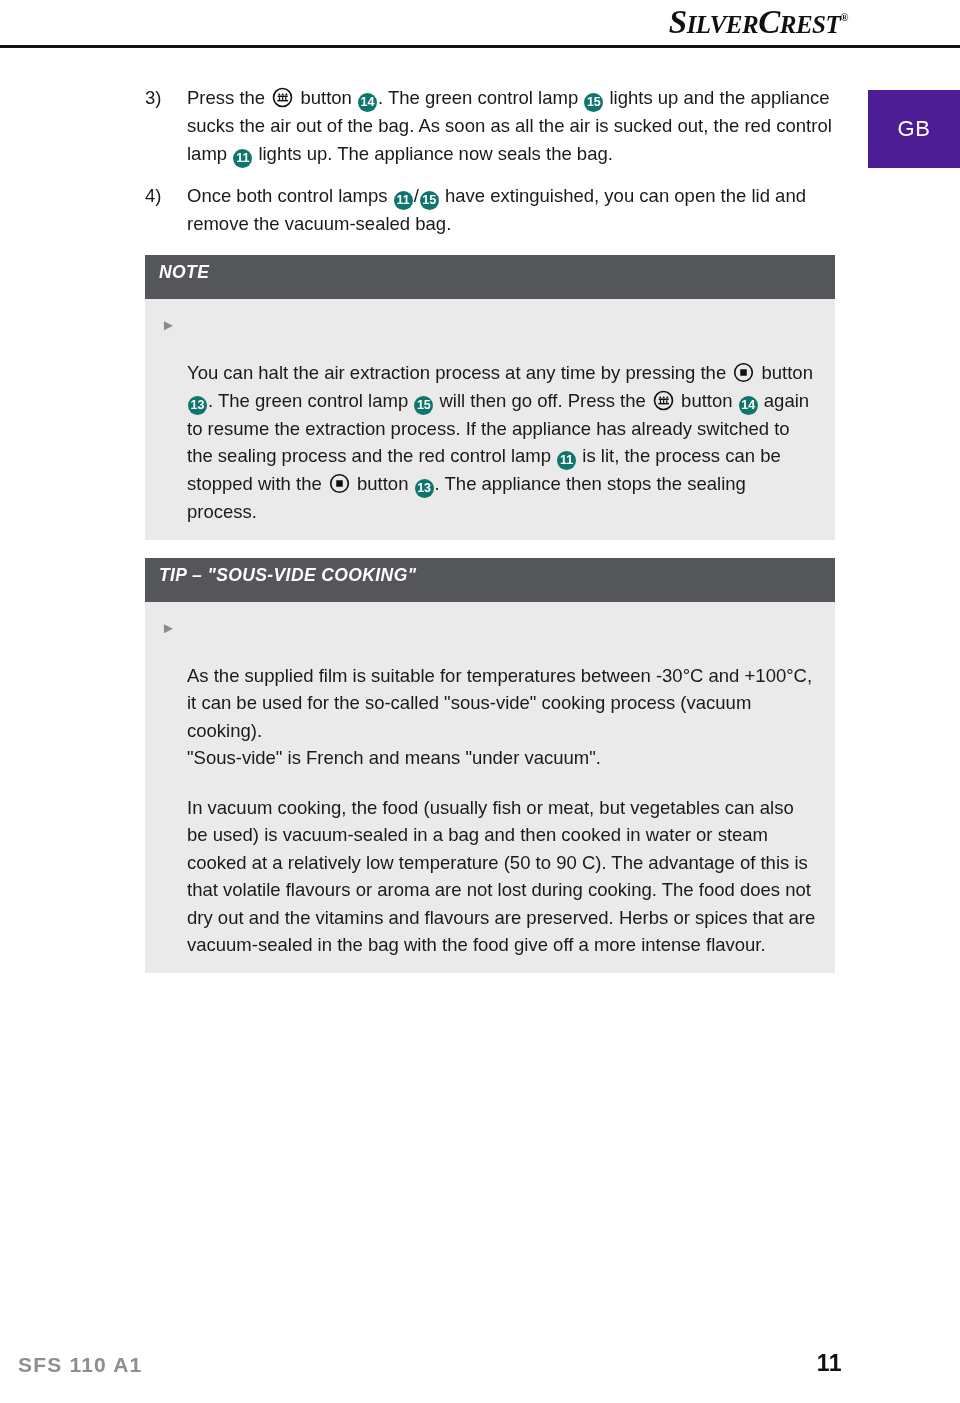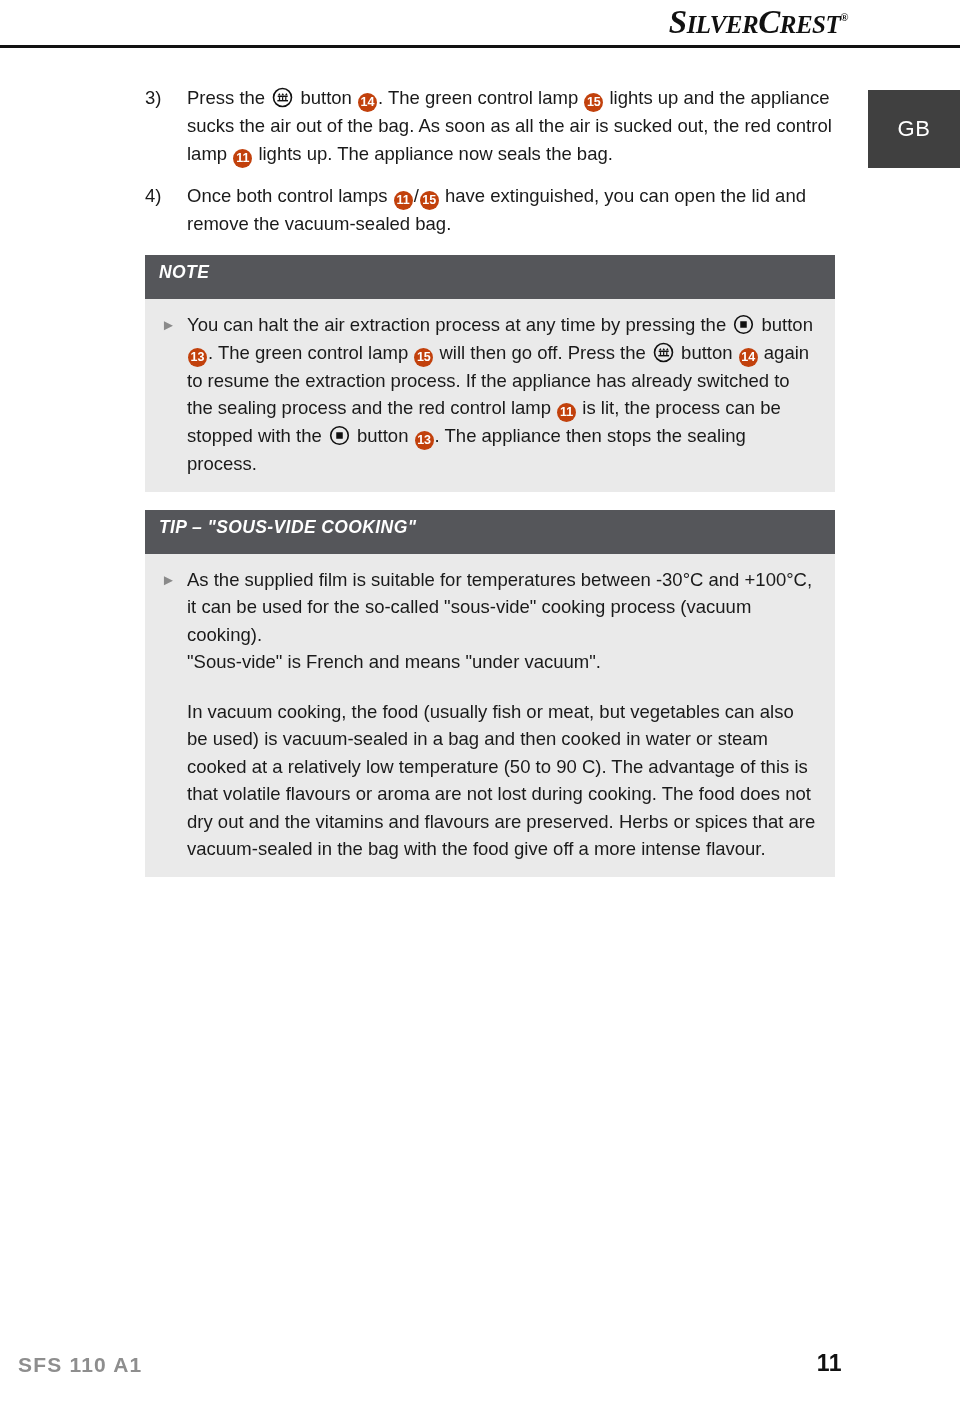--- a/index.html
+++ b/index.html
@@ -53,21 +53,21 @@
     background: #111;
   }
 
   
   .country-badge {
     position: absolute;
     left: 868px;
     top: 90px;
     width: 92px;
     height: 78px;
-    background: #404040;
+    background: #4c1d95;
     color: #ffffff;
     font-size: 22px;
     letter-spacing: 0.5px;
     display: flex;
     align-items: center;
     justify-content: center;
   }
 
   
   .content {
@@ -120,34 +120,35 @@
   }
   .bullet-marker {
     flex: 0 0 26px;
     width: 26px;
     color: #8a8a8a;
     font-size: 15px;
     line-height: 27.5px;
   }
   .bullet-text {
     flex: 1;
+    margin-top: 48px;
   }
   .para-plain {
     margin-top: 22px;
     padding-left: 26px;
   }
 
   
   .cnum {
     display: inline-block;
     width: 19px;
     height: 19px;
     line-height: 19px;
     border-radius: 50%;
-    background: #c2410c;
+    background: #0f766e;
     color: #ffffff;
     font-size: 12.5px;
     font-weight: bold;
     text-align: center;
     vertical-align: -2px;
     margin: 0 1px;
   }
 
   
   .icn {

